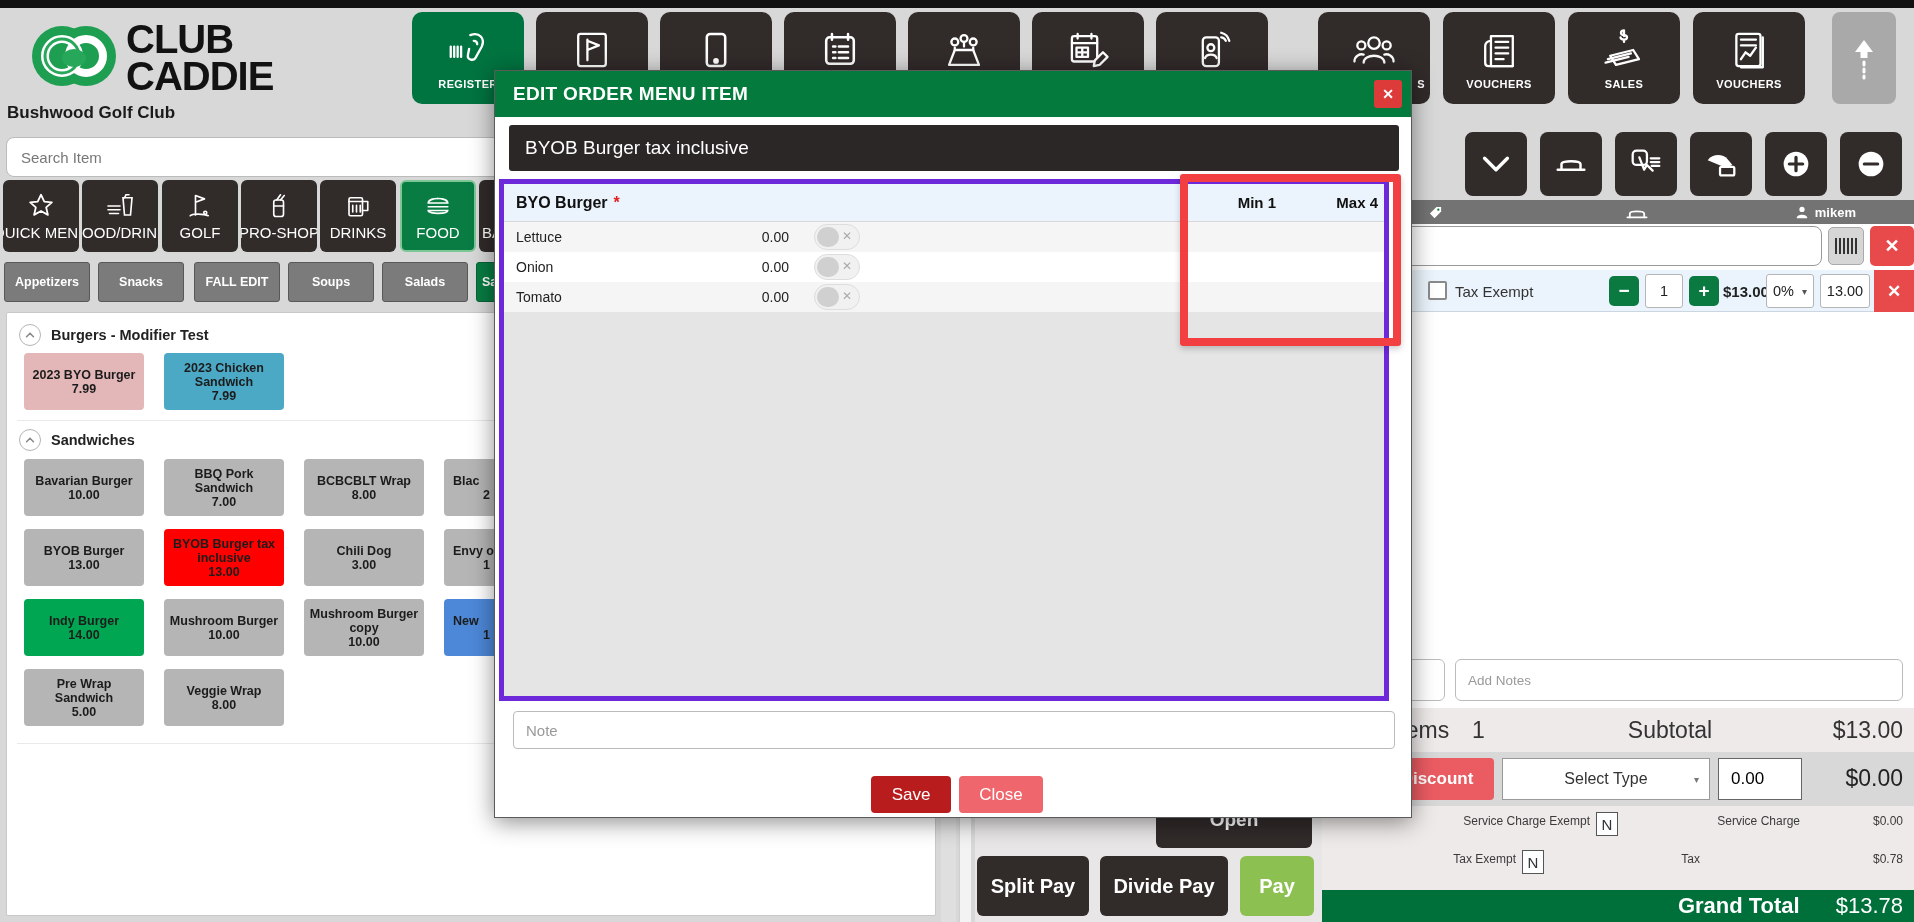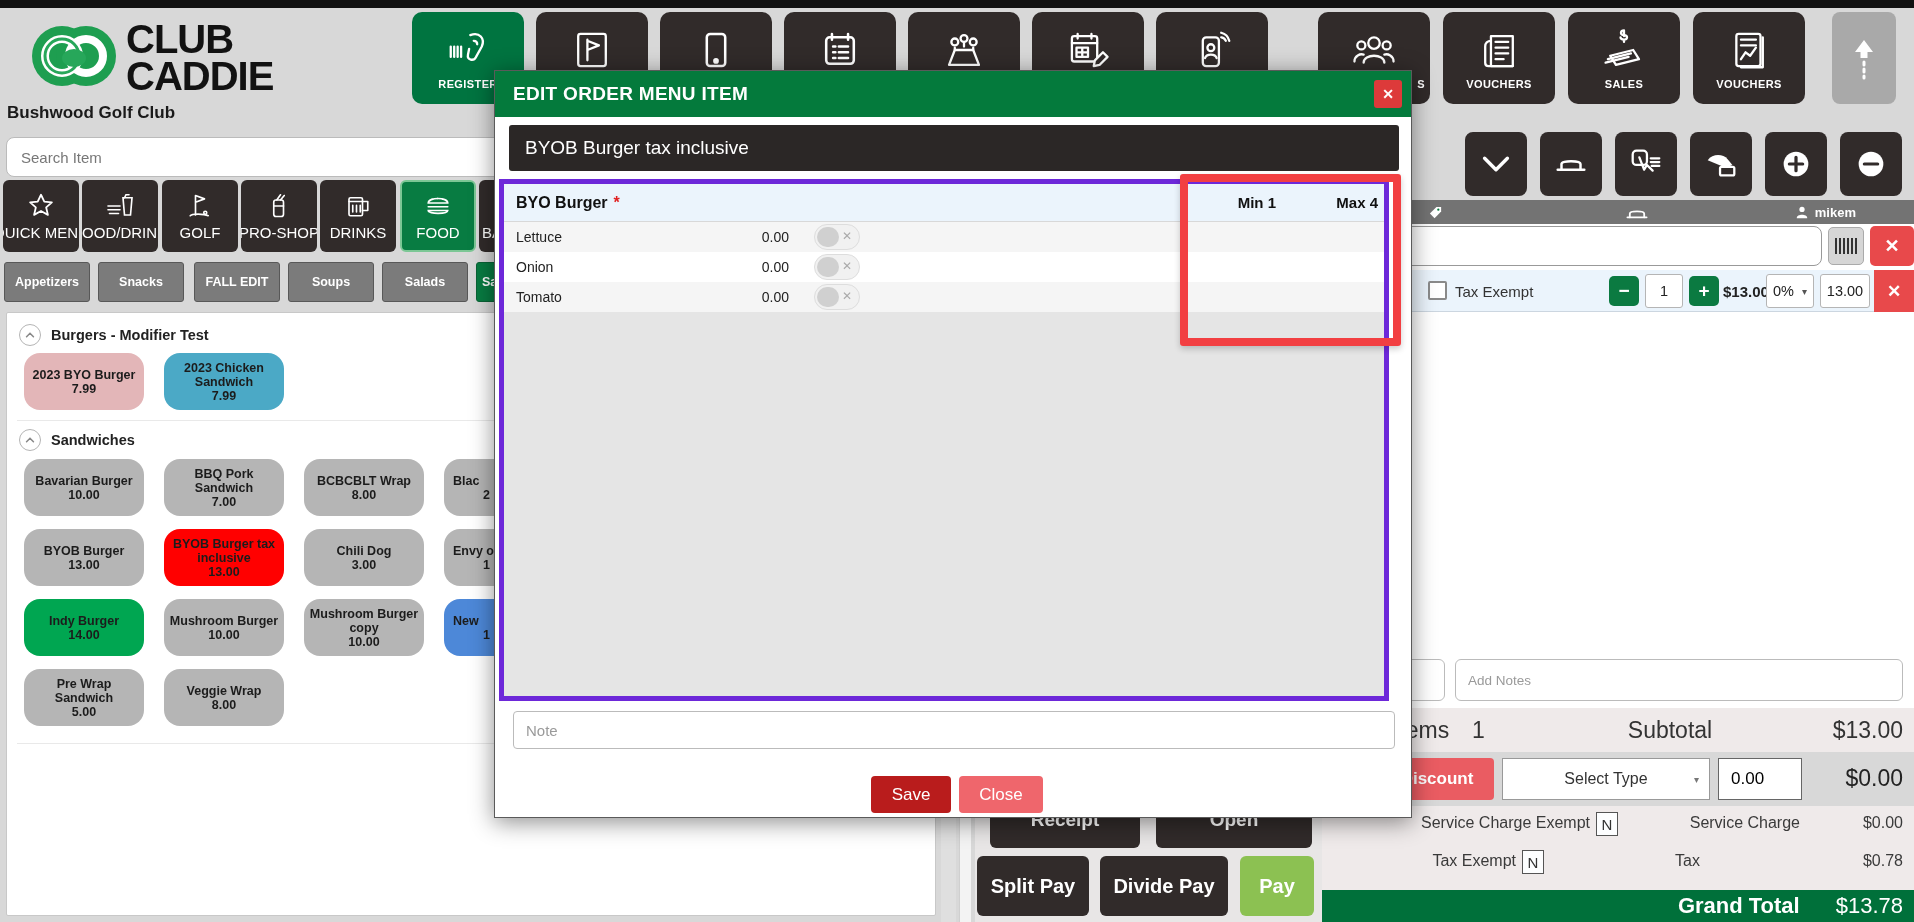--- a/index.html
+++ b/index.html
@@ -25,21 +25,21 @@
   .cat { position:absolute; top:180px; width:76px; height:72px; background:#312B2A; border-radius:6px; color:#fff;
          display:flex; flex-direction:column; align-items:center; justify-content:center; gap:3px; overflow:hidden; }
   .cat.active { background:#087C42; border:2px solid #7CC795; }
   .cat .lbl { font-size:15px; font-weight:normal; white-space:nowrap; }
   .subtab { position:absolute; top:262px; height:40px; background:#7B7B7B; border:1px solid #585858; border-radius:3px;
             color:#fff; font-weight:bold; font-size:12.5px; display:flex; align-items:center; justify-content:center; overflow:hidden; }
   .subtab.active { background:#087C42; border-color:#0a6336; }
   .menu-panel { position:absolute; left:6px; top:312px; width:930px; height:604px; background:#fff; border:1px solid #c8c8c8; border-radius:2px; }
   .sec-head { position:absolute; display:flex; align-items:center; gap:10px; font-weight:bold; font-size:14.5px; color:#222;text-align:right; }
   .chev { width:22px; height:22px; border:1px solid #b5b5b5; border-radius:50%; background:#fff; display:flex; align-items:center; justify-content:center; }
-  .tile { position:absolute; width:120px; height:57px; border-radius:16px; display:flex; flex-direction:column; align-items:center;
+  .tile { position:absolute; width:120px; height:57px; border-radius:4px; display:flex; flex-direction:column; align-items:center;
           justify-content:center; font-weight:bold; font-size:12.5px; line-height:14px; color:#1c1c1c; text-align:center; padding:2px 5px; }
   .tile.cut { align-items:flex-start; text-align:left; padding-left:9px; }
   .tile.cut .p { margin-left:30px; }
   .tile .p { white-space:nowrap; }
   .divider { position:absolute; left:10px; right:10px; height:1px; background:#e9e9e9; }
   .scrolltrack { position:absolute; top:180px; height:742px; background:#dfdfdf; }
 
   
   .act { position:absolute; top:132px; width:62px; height:64px; background:#312B2A; border-radius:8px;
          display:flex; align-items:center; justify-content:center; }
@@ -52,21 +52,21 @@
   .qtybtn { position:absolute; top:276px; width:30px; height:30px; background:#0B7A41; color:#fff; border-radius:5px;
             font-size:19px; font-weight:bold; display:flex; align-items:center; justify-content:center; }
   .nbox { position:absolute; top:274px; height:34px; background:#fff; border:1px solid #b5b5b5; border-radius:3px;
           display:flex; align-items:center; justify-content:center; font-size:14.5px; color:#222; }
   .redx { background:#E8494B; color:#fff; font-weight:bold; }
   .notes-input { position:absolute; background:#fff; border:1px solid #bbb; border-radius:6px; padding:0 12px;
                  font-size:13.5px; font-family:"Liberation Sans",sans-serif; }
   .notes-input::placeholder { color:#9a9a9a; }
   .sumbar { position:absolute; left:1322px; width:592px; }
   .sumtext { font-size:23px; color:#333; }
-  .svctext { font-size:16px; color:#3a3a3a; }
+  .svctext { font-size:12px; color:#3a3a3a; }
   .nbadge { display:inline-flex; width:22px; height:24px; align-items:center; justify-content:center; background:#fdfeff;
             border:1px solid #555; font-size:15px; color:#333; }
   .paybtn { position:absolute; background:#312B2A; color:#fff; font-weight:bold; border-radius:6px;
             display:flex; align-items:center; justify-content:center; }
 
   
   .modal { position:absolute; left:494px; top:70px; width:918px; height:748px; background:#fff; border:1px solid #5a5a5a;
            box-shadow:0 4px 22px rgba(0,0,0,.45); z-index:50; }
   .modal-head { position:absolute; left:0; top:0; width:100%; height:46px; background:#047A3C; display:flex; align-items:center; }
   .modal-title { color:#fff; font-weight:bold; font-size:19px; letter-spacing:.3px; margin-left:18px; }
@@ -503,23 +503,20 @@
   <div class="ab svctext" style="left:1330px;top:852px;width:186px;text-align:right">Tax Exempt</div>
   <div class="ab" style="left:1522px;top:850px"><span class="nbadge">N</span></div>
   <div class="ab svctext" style="left:1620px;top:852px;width:80px;text-align:right">Tax</div>
   <div class="ab svctext" style="left:1800px;top:852px;width:103px;text-align:right">$0.78</div>
 
   <div class="sumbar" style="top:890px;height:32px;background:#00703A;display:flex;align-items:center;color:#fff">
     <span style="margin-left:auto;font-weight:bold;font-size:22px">Grand Total</span>
     <span style="margin-left:36px;margin-right:11px;font-size:22px">$13.78</span>
   </div>
 
-  <div class="paybtn" style="left:990px;top:792px;width:150px;height:56px;font-size:19px">
-      <span>Receipt</span>
-    </div>
   <div class="paybtn" style="left:1156px;top:792px;width:156px;height:56px;font-size:19px">
       <span>Open</span>
     </div>
   <div class="paybtn" style="left:977px;top:856px;width:112px;height:60px;font-size:20px">
       <span>Split Pay</span>
     </div>
   <div class="paybtn" style="left:1100px;top:856px;width:128px;height:60px;font-size:20px">
       <span>Divide Pay</span>
     </div>
   <div class="paybtn" style="left:1240px;top:856px;width:74px;height:60px;font-size:20px;background:#8CC152">

